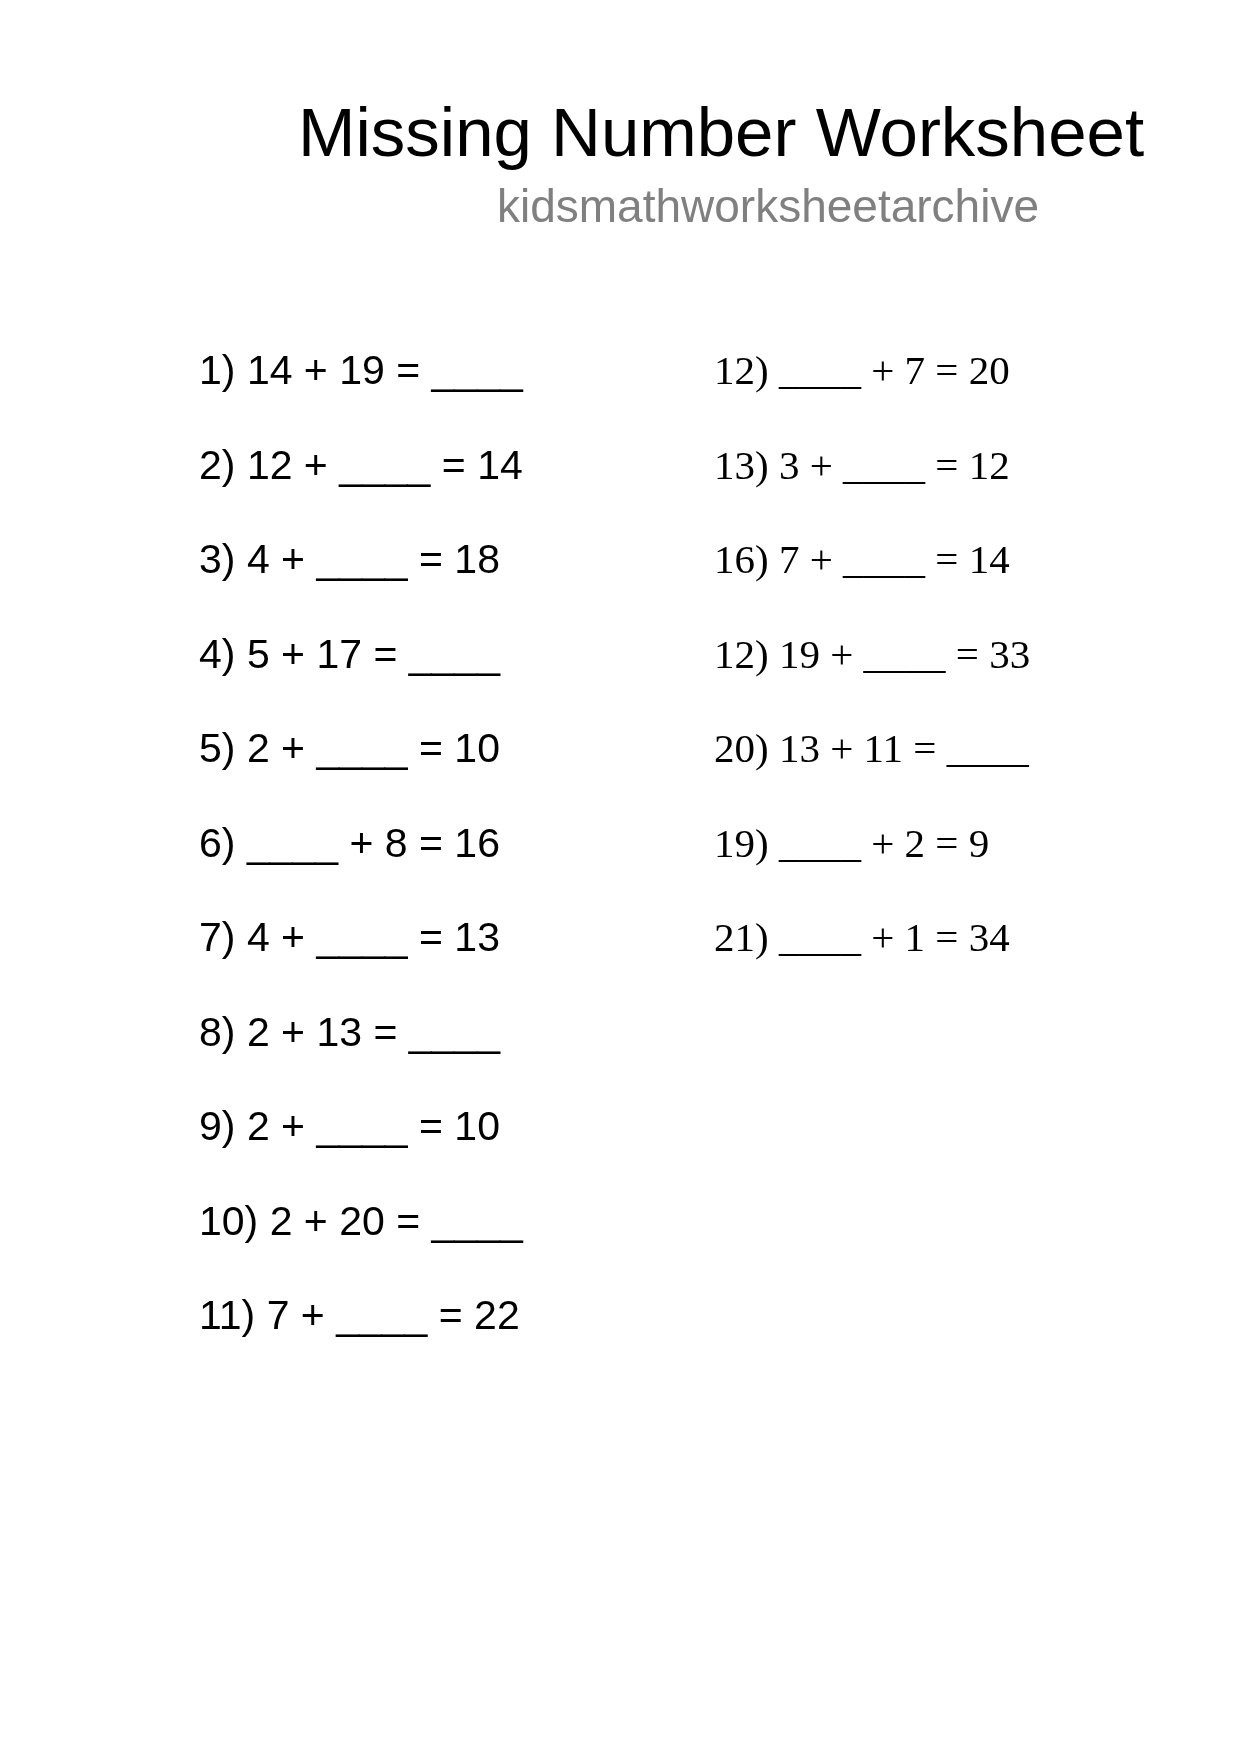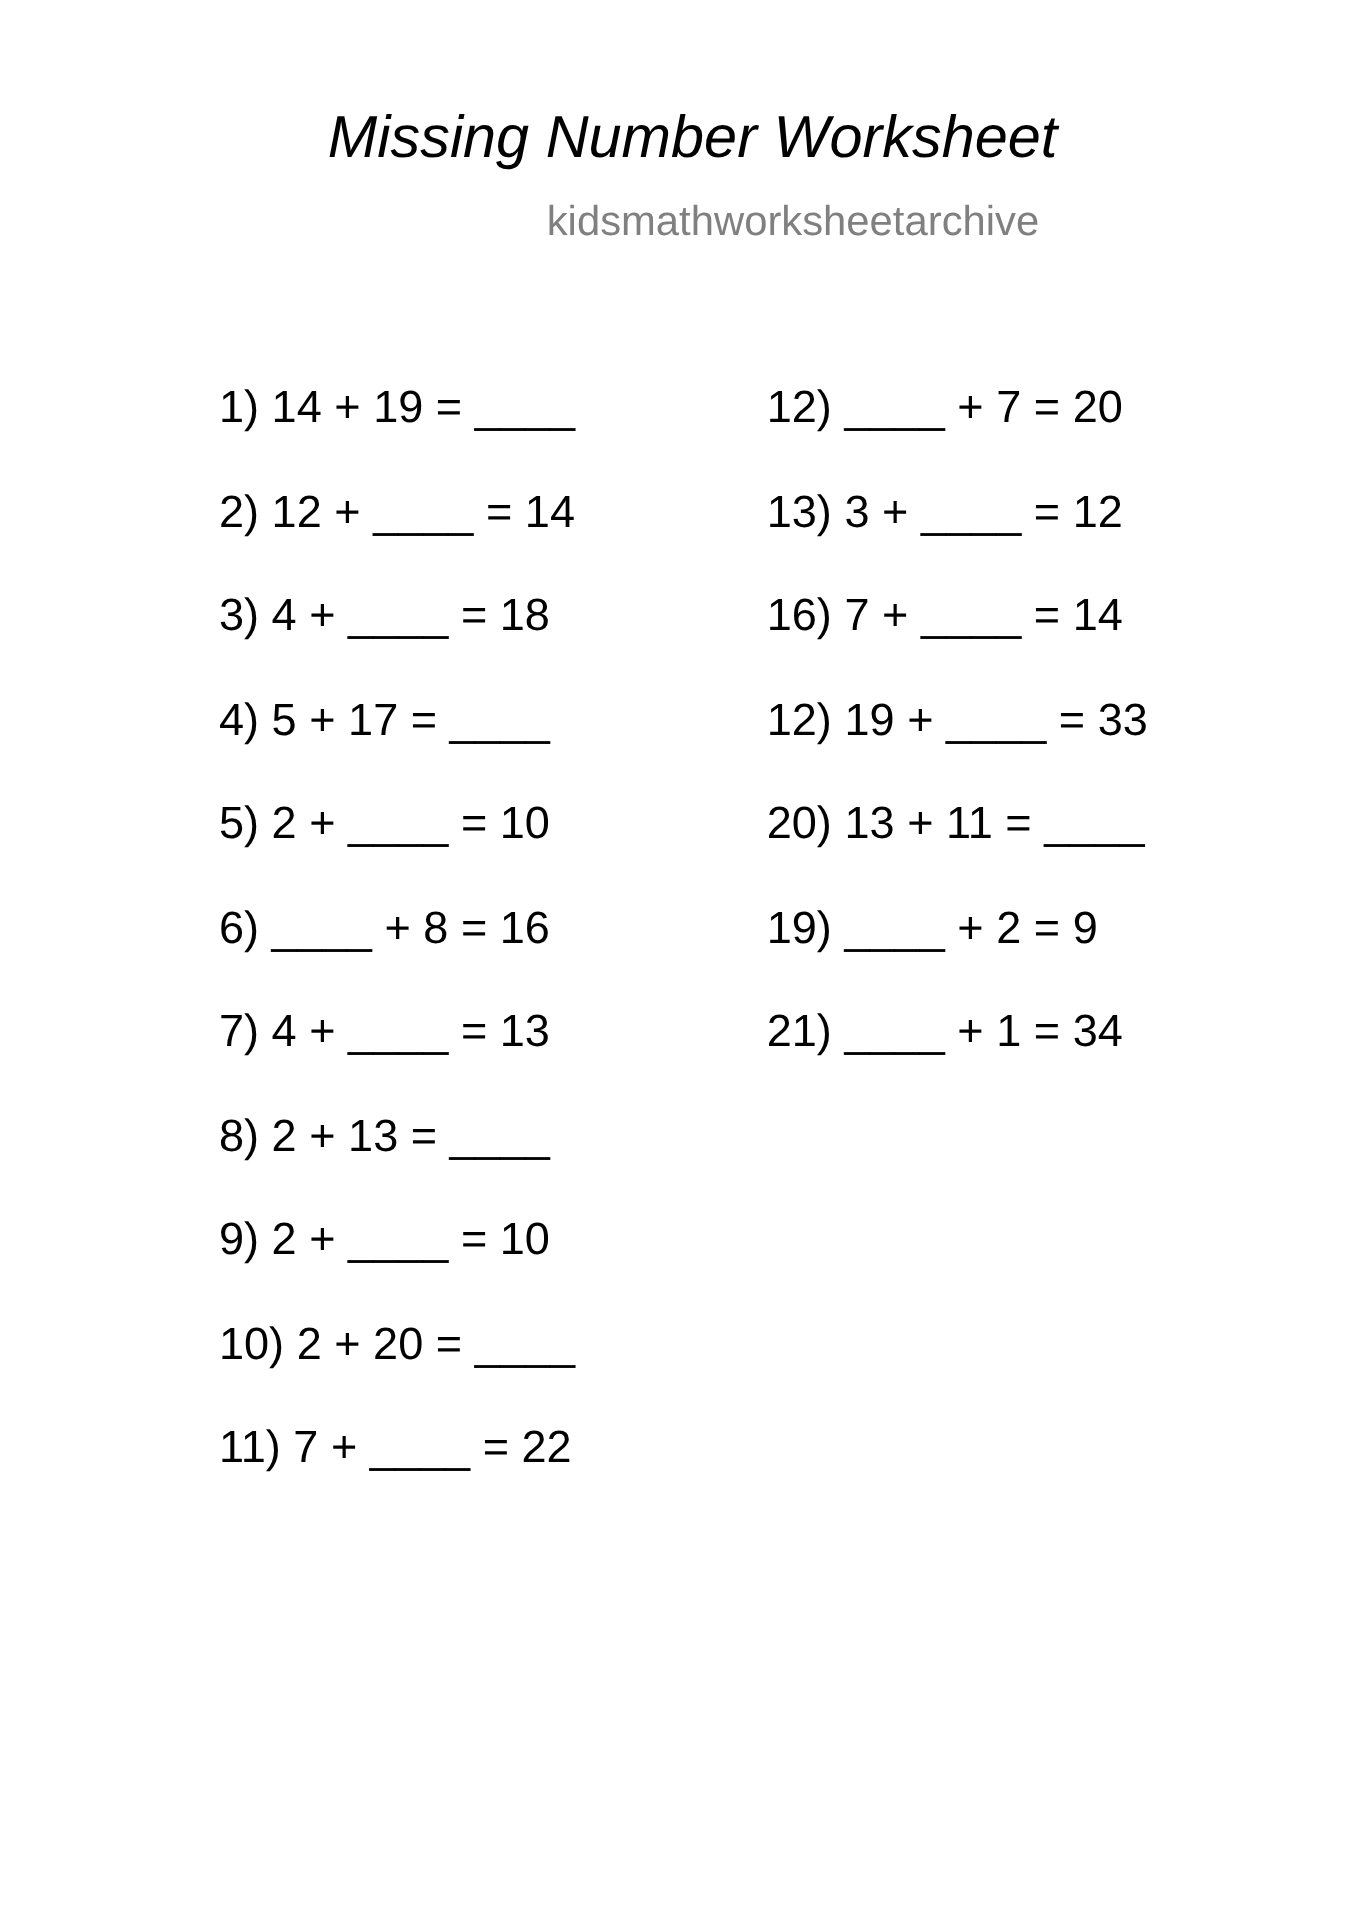--- a/index.html
+++ b/index.html
@@ -1,21 +1,21 @@
 <!DOCTYPE html>
 <html><head>
 <meta charset="utf-8">
 <style>
   html, body { margin: 0; padding: 0; background: #ffffff; }
   body { width: 1240px; height: 1754px; position: relative; font-family: "Liberation Sans", sans-serif; color: #000; overflow: hidden; }
-  .title { position: absolute; left: 298px; top: 98px; font-size: 54px; line-height: 1; white-space: nowrap; font-style: italic; }
-  .subtitle { position: absolute; left: 497px; top: 183px; font-size: 38px; line-height: 1; color: #808080; white-space: nowrap; }
+  .title { position: absolute; left: 298px; top: 98px; font-size: 69px; line-height: 1; white-space: nowrap; }
+  .subtitle { position: absolute; left: 497px; top: 183px; font-size: 46px; line-height: 1; color: #808080; white-space: nowrap; }
   .col { position: absolute; top: 350px; }
   .col-left { left: 199px; }
-  .col-right { left: 697px; }
+  .col-right { left: 714px; font-family: Liberation Serif, serif; }
   .problem { height: 94.5px; font-size: 41px; line-height: 1; white-space: nowrap; display: flex; align-items: flex-start; }
   .problem span { display: inline-block; }
 </style>
 </head>
 <body>
 
 <div class="title">Missing Number Worksheet</div>
 <div class="subtitle">kidsmathworksheetarchive</div>
 
 <div class="col col-left">

